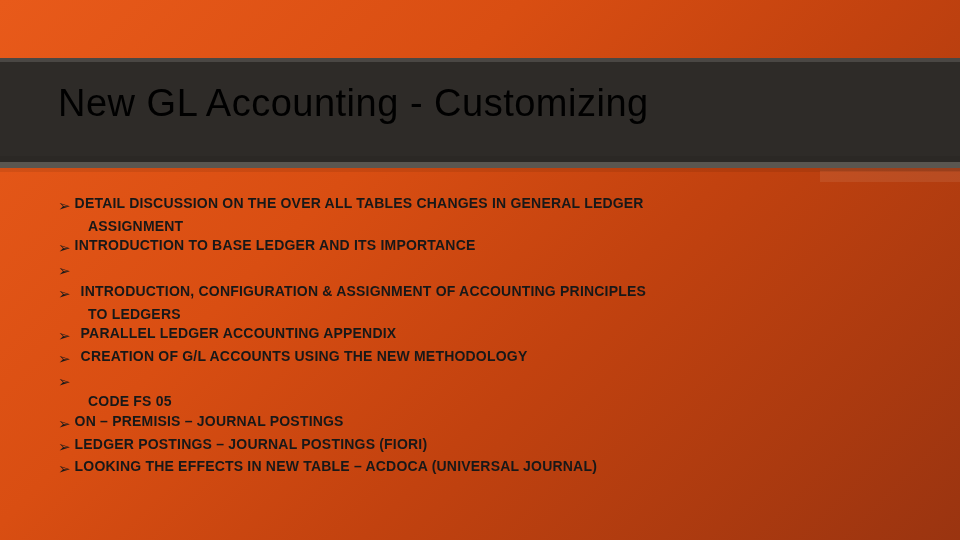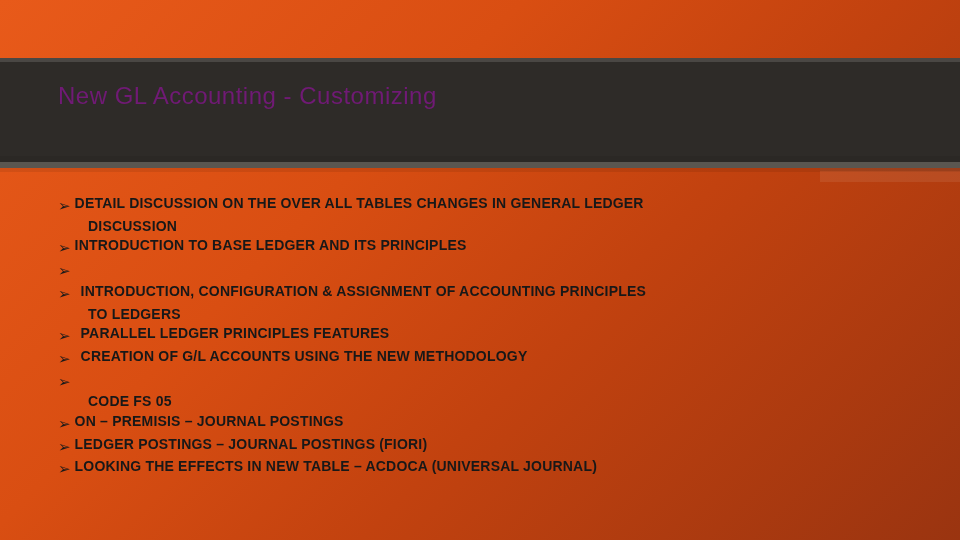--- a/index.html
+++ b/index.html
@@ -17,22 +17,22 @@
     height: 110px;
     background: #2e2b28;
     box-shadow: inset 0 -6px 0 0 rgba(0,0,0,0.05), 0 4px 0 0 rgba(0,0,0,0.08);
     border-top: 4px solid #4a4744;
     border-bottom: 6px solid #5a5650;
   }
   .title-text {
     position: absolute;
     top: 82px;
     left: 58px;
-    color: #701a75;
-    font-size: 24px;
+    color: #000000;
+    font-size: 38px;
     font-weight: 400;
     letter-spacing: 0.5px;
   }
   .accent {
     position: absolute;
     right: 0;
     top: 168px;
     width: 140px;
     height: 14px;
     background: rgba(255,255,255,0.08);
@@ -72,39 +72,39 @@
 <div class="title-band"></div>
 <div class="title-text">New GL Accounting  - Customizing</div>
 <div class="accent"></div>
 
 <div class="content" id="bullet-container">
     <div class="bullet-row">
       <span class="bullet-icon">➢</span>
       <span class="bullet-text">DETAIL DISCUSSION ON THE OVER ALL TABLES CHANGES IN GENERAL LEDGER</span>
     </div>
     <div class="bullet-row">
-      <span class="bullet-text indent-sub">DISCUSSION</span>
+      <span class="bullet-text indent-sub">ASSIGNMENT</span>
     </div>
     <div class="bullet-row">
       <span class="bullet-icon">➢</span>
-      <span class="bullet-text">INTRODUCTION TO BASE LEDGER AND ITS PRINCIPLES</span>
+      <span class="bullet-text">INTRODUCTION TO BASE LEDGER AND ITS IMPORTANCE</span>
     </div>
     <div class="bullet-row">
       <span class="bullet-icon pad">➢</span>
     </div>
     <div class="bullet-row">
       <span class="bullet-icon pad">➢</span>
       <span class="bullet-text">INTRODUCTION, CONFIGURATION &amp; ASSIGNMENT OF ACCOUNTING PRINCIPLES</span>
     </div>
     <div class="bullet-row">
       <span class="bullet-text indent-sub">TO LEDGERS</span>
     </div>
     <div class="bullet-row">
       <span class="bullet-icon pad">➢</span>
-      <span class="bullet-text">PARALLEL LEDGER PRINCIPLES FEATURES</span>
+      <span class="bullet-text">PARALLEL LEDGER ACCOUNTING APPENDIX</span>
     </div>
     <div class="bullet-row">
       <span class="bullet-icon pad">➢</span>
       <span class="bullet-text">CREATION OF G/L ACCOUNTS USING THE NEW METHODOLOGY</span>
     </div>
     <div class="bullet-row">
       <span class="bullet-icon pad">➢</span>
     </div>
     <div class="bullet-row">
       <span class="bullet-text indent-sub">CODE FS 05</span>

